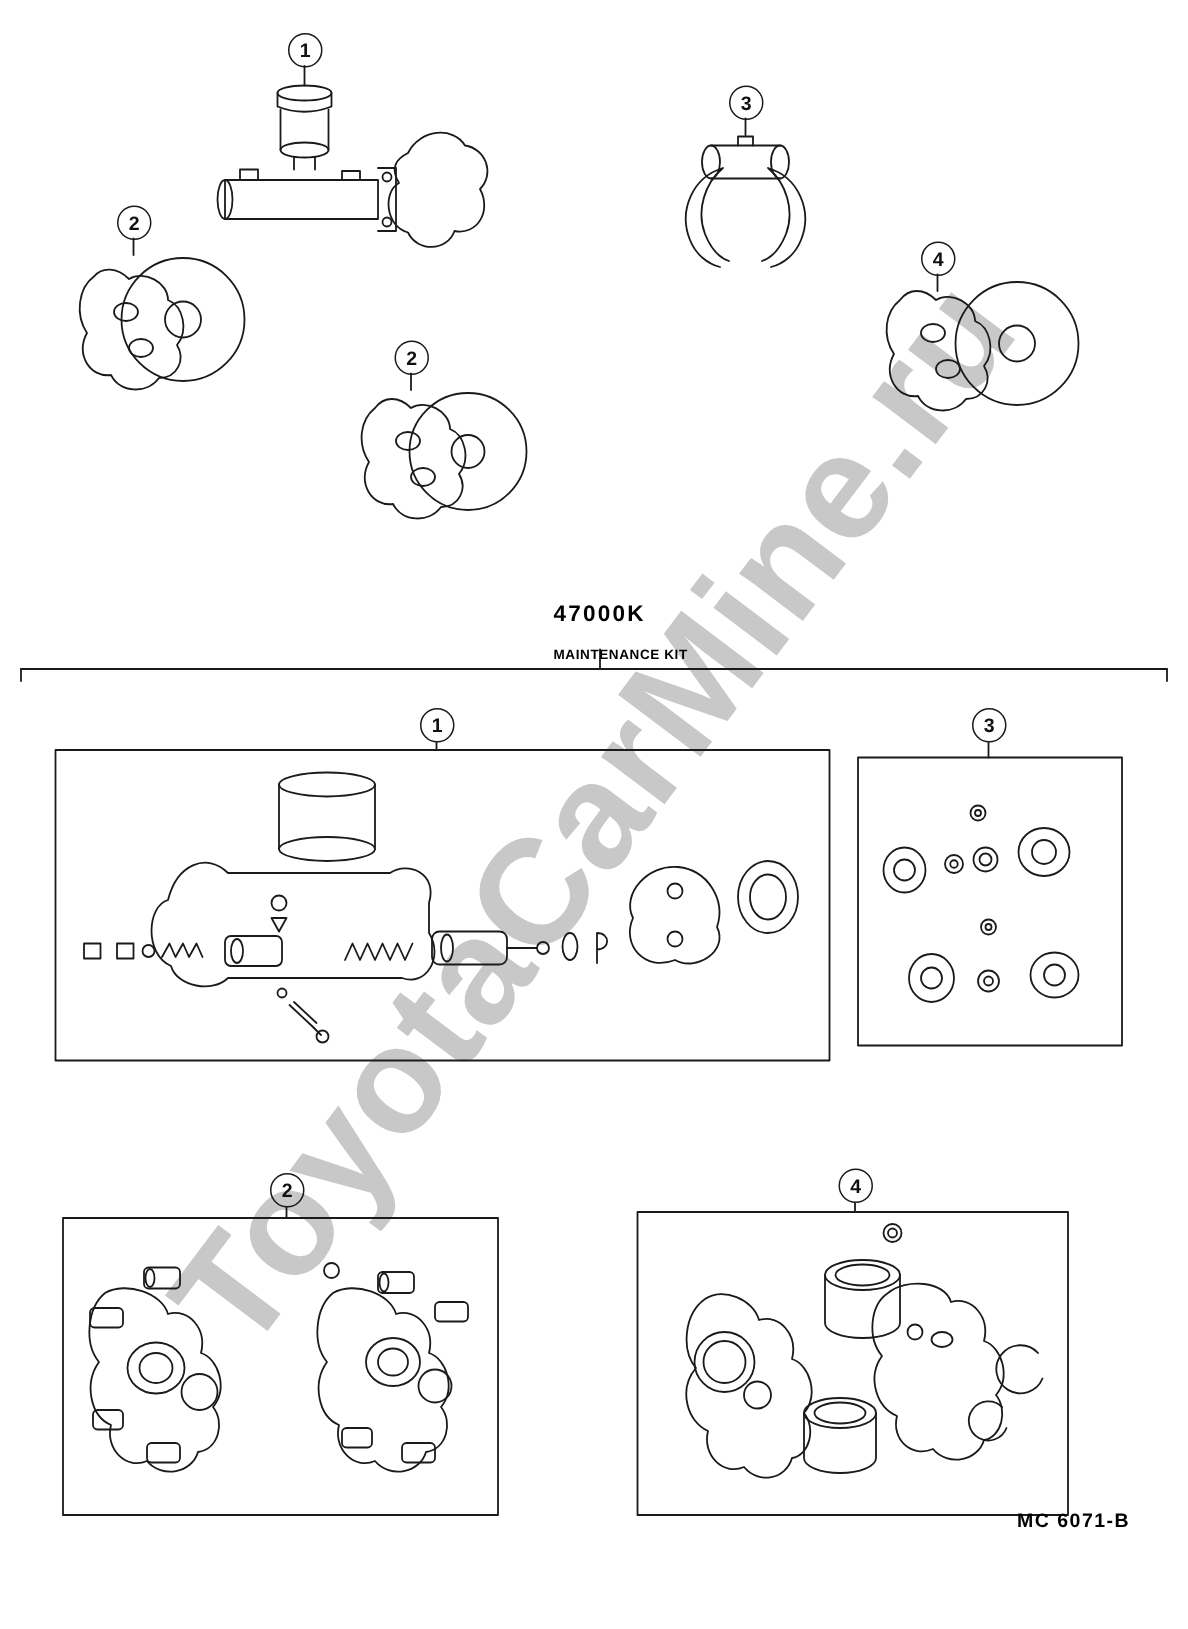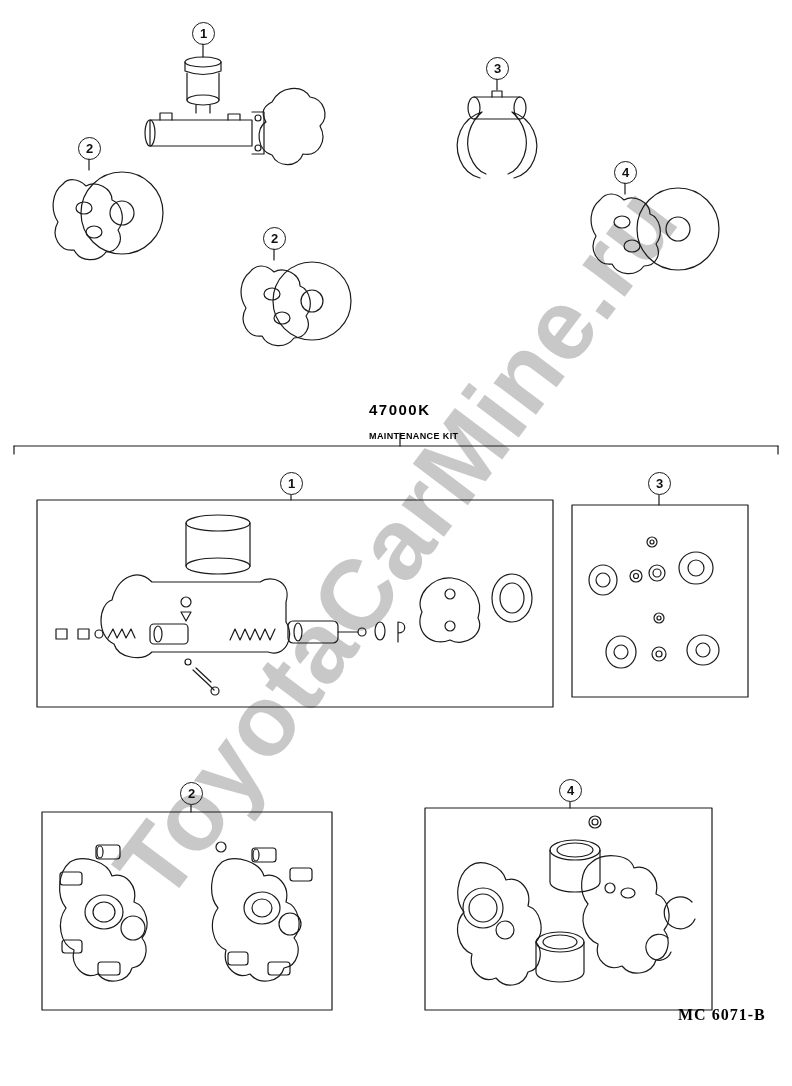--- a/index.html
+++ b/index.html
@@ -19,21 +19,21 @@
   .callout {
     position:absolute; z-index:3;
     width:23px; height:23px;
     border:1.6px solid #1a1a1a; border-radius:50%;
     display:flex; align-items:center; justify-content:center;
     font-size:13px; font-weight:bold; color:#111;
     background:transparent; cursor:pointer;
   }
   .kit-code { font-size:15px; font-weight:bold; letter-spacing:1.5px; }
   .kit-name { font-size:9px;  font-weight:bold; letter-spacing:0.4px; margin-top:13px; }
-  .doc-code { font-size:16px; font-weight:bold; letter-spacing:1px;font-family:Liberation Serif, serif; }
+  .doc-code { font-size:13px; font-weight:bold; letter-spacing:1px; }
 </style>
 </head>
 <body>
 
 <div class="page">
 
   <div class="watermark">ToyotaCarMine.ru</div>
 
   <svg class="art" width="792" height="1086" viewBox="0 0 792 1086">
 

